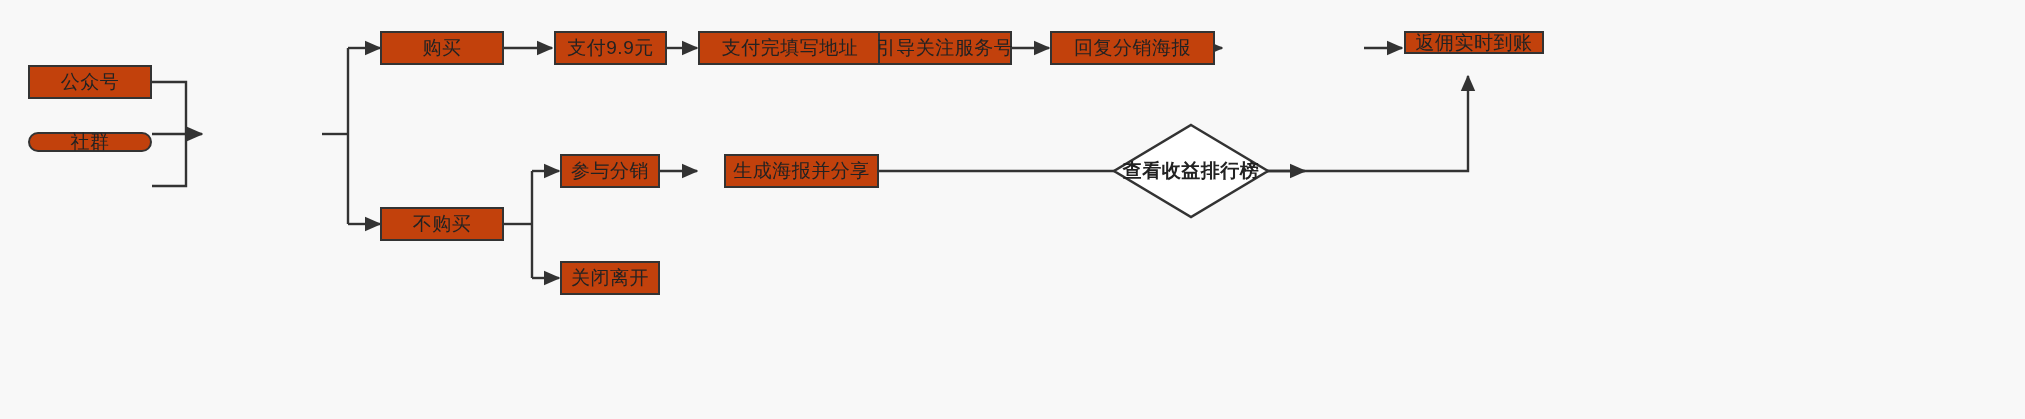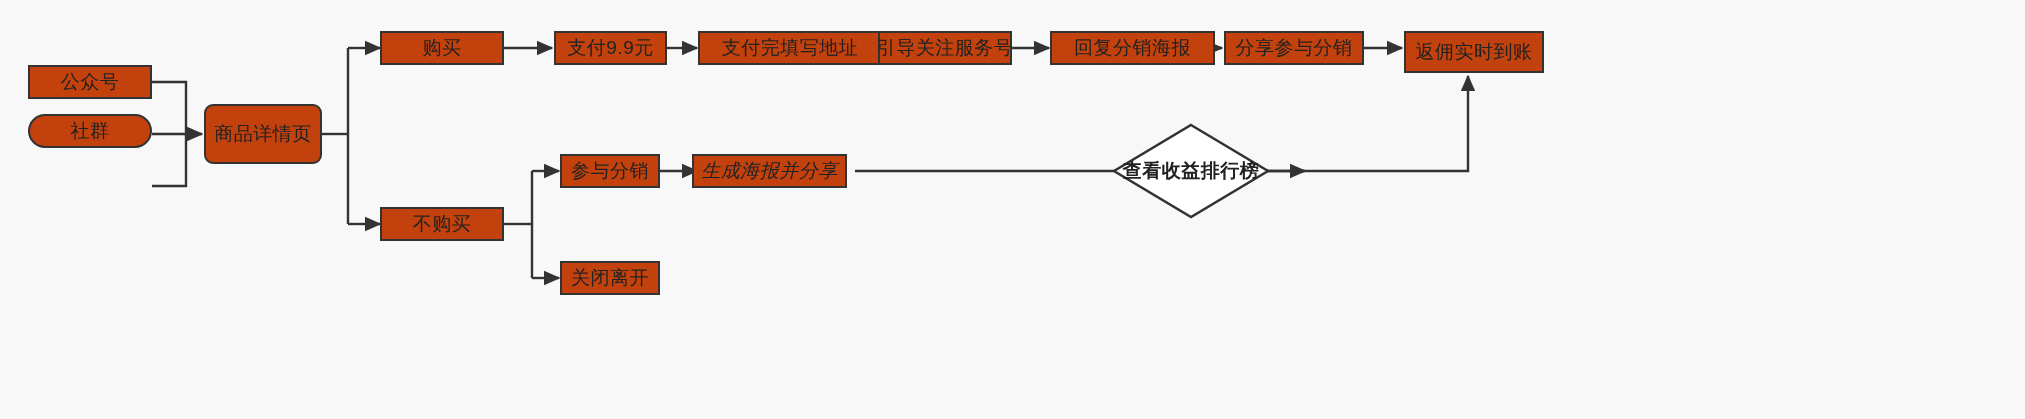--- a/index.html
+++ b/index.html
@@ -100,57 +100,51 @@
       <path d="M 660 171 L 697 171" marker-end="url(#arrow)"></path>
       <path d="M 855 171 L 1305 171" marker-end="url(#arrow)"></path>
 
       <path d="M 1148 171 L 1468 171 L 1468 76" marker-end="url(#arrow)"></path>
     </g>
   </svg>
 
   <div class="node" style="left:28px; top:65px; width:124px; height:34px;">
     <span>公众号</span>
   </div>
-  <div class="node" style="left:28px; top:114px; width:124px; height:34px;border-radius:17px;">
+  <div class="node" style="left:28px; top:132px; width:124px; height:20px;border-radius:17px;">
     <span>社群</span>
   </div>
 
-  <div class="node rounded" style="left:204px; top:104px; width:118px; height:60px;">
-    <span>商品详情页</span>
-  </div>
 
   <div class="node" style="left:380px; top:31px; width:124px; height:34px;">
     <span>购买</span>
   </div>
   <div class="node" style="left:554px; top:31px; width:113px; height:34px;">
     <span>支付9.9元</span>
   </div>
   <div class="node" style="left:698px; top:31px; width:184px; height:34px;">
     <span>支付完填写地址</span>
   </div>
   <div class="node" style="left:878px; top:31px; width:134px; height:34px;">
     <span>引导关注服务号</span>
   </div>
   <div class="node" style="left:1050px; top:31px; width:165px; height:34px;">
     <span>回复分销海报</span>
   </div>
-  <div class="node" style="left:1224px; top:31px; width:140px; height:34px;">
-    <span>分享参与分销</span>
-  </div>
-  <div class="node" style="left:1404px; top:31px; width:140px; height:42px;">
+  <div class="node" style="left:1404px; top:31px; width:140px; height:23px;">
     <span>返佣实时到账</span>
   </div>
 
   <div class="node" style="left:380px; top:207px; width:124px; height:34px;">
     <span>不购买</span>
   </div>
   <div class="node" style="left:560px; top:154px; width:100px; height:34px;">
     <span>参与分销</span>
   </div>
-  <div class="node" style="left:692px; top:154px; width:155px; height:34px;font-style:italic;">
+  <div class="node" style="left:724px; top:154px; width:155px; height:34px;">
     <span>生成海报并分享</span>
   </div>
   <div class="node" style="left:560px; top:261px; width:100px; height:34px;">
     <span>关闭离开</span>
   </div>
 
   <div class="diamond-wrap" style="left:1112px; top:123px; width:158px; height:96px;font-weight:bold;">
     <svg class="diamond-shape" viewBox="0 0 158 96" preserveAspectRatio="none">
       <polygon points="79,2 156,48 79,94 2,48" fill="#ffffff" stroke="#333333" stroke-width="2.6"></polygon>
     </svg>

